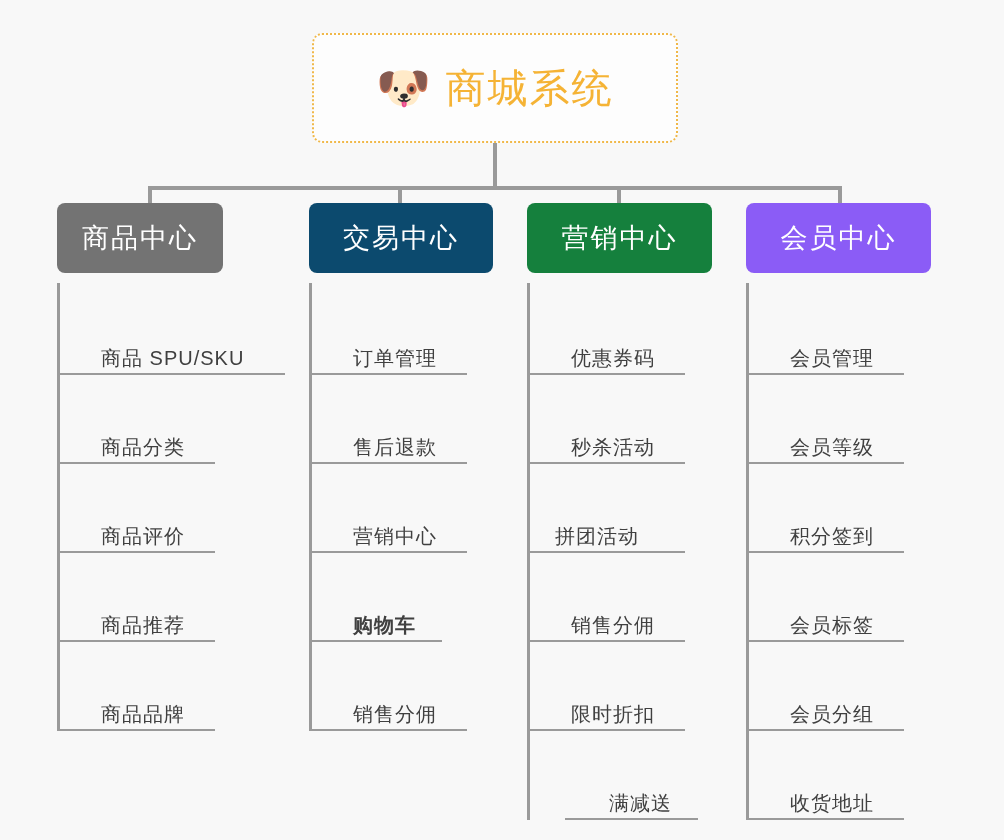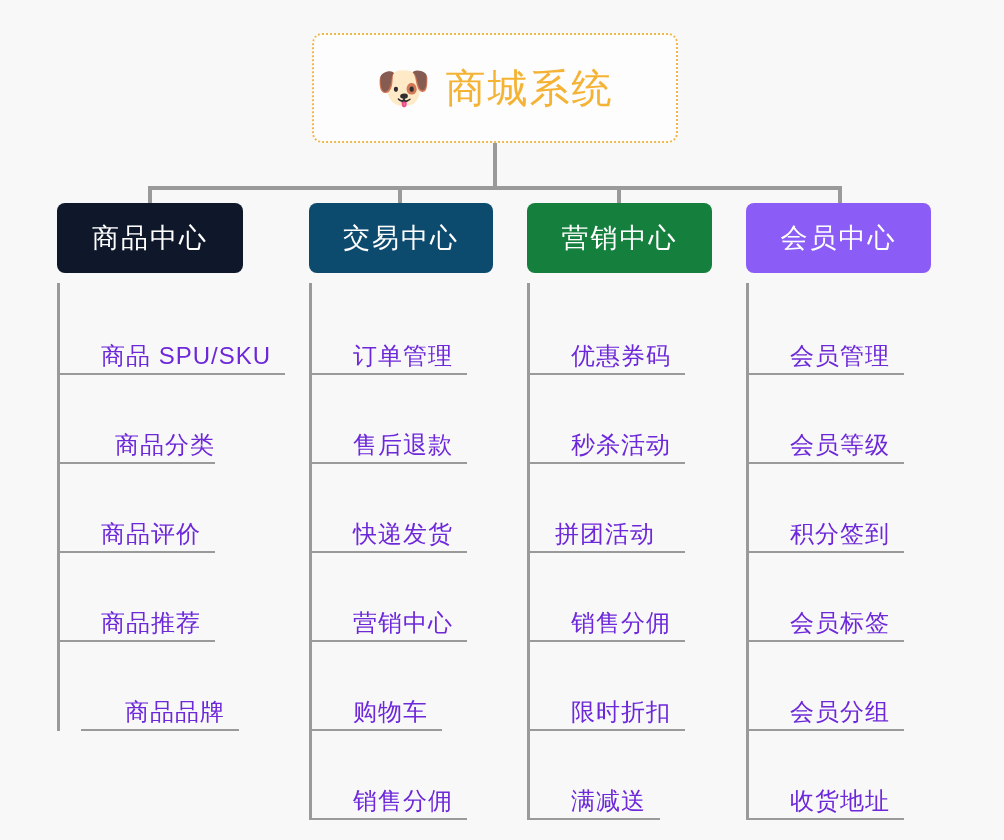--- a/index.html
+++ b/index.html
@@ -68,21 +68,21 @@
     padding-left:44px;
     padding-bottom:6px;
   }
   .leaf::after{
     content:"";
     position:absolute;
     left:0;bottom:0;height:2px;
     background:#9a9a9a;
   }
   .leaf-label{
-    font-size:24px;color:#6d28d9;
+    font-size:20px;color:#404040;
     letter-spacing:1px;
     white-space:nowrap;
     line-height:1.1;
   }
 </style>
 <style>.leaf::after{width:100%;}</style></head>
 <body>
 
 <div id="chart">
 
@@ -92,62 +92,59 @@
   </div>
 
   <div class="conn v-stem" style="left:493px;top:143px;height:45px;"></div>
   <div class="conn h-bus" style="left:148px;top:186px;width:694px;"></div>
   <div class="conn v-stem" style="left:148px;top:186px;height:21px;"></div>
   <div class="conn v-stem" style="left:398px;top:186px;height:21px;"></div>
   <div class="conn v-stem" style="left:617px;top:186px;height:21px;"></div>
   <div class="conn v-stem" style="left:838px;top:186px;height:21px;"></div>
 
   <div class="column" style="left:57px;width:186px;">
-    <div class="cat-box" style="background:#0f172a;width:186px;">
+    <div class="cat-box" style="background:#737373;width:166px;">
       <span class="cat-label">商品中心</span>
     </div>
     <div class="leaf-wrap" style="margin-top:10px;width:225px;">
       <div class="leaf-rail"></div>
       <div class="leaf" style="height: 92px; --u: 228px; width: 228px;">
         <span class="leaf-label">商品 SPU/SKU</span>
       </div>
-      <div class="leaf" style="--u: 158px; width: 158px; justify-content: flex-end;">
+      <div class="leaf" style="--u: 158px; width: 158px;">
         <span class="leaf-label">商品分类</span>
       </div>
       <div class="leaf" style="--u: 158px; width: 158px;">
         <span class="leaf-label">商品评价</span>
       </div>
       <div class="leaf" style="--u: 158px; width: 158px;">
         <span class="leaf-label">商品推荐</span>
       </div>
-      <div class="leaf" style="--u: 158px; width: 158px; margin-left: 24px;">
+      <div class="leaf" style="--u: 158px; width: 158px;">
         <span class="leaf-label">商品品牌</span>
       </div>
     </div>
   </div>
 
   <div class="column" style="left:309px;width:184px;">
     <div class="cat-box" style="background:#0c4a6e;width:184px;">
       <span class="cat-label">交易中心</span>
     </div>
     <div class="leaf-wrap" style="margin-top:10px;width:164px;">
       <div class="leaf-rail"></div>
       <div class="leaf" style="height: 92px; --u: 158px; width: 158px;">
         <span class="leaf-label">订单管理</span>
       </div>
       <div class="leaf" style="--u: 158px; width: 158px;">
         <span class="leaf-label">售后退款</span>
       </div>
       <div class="leaf" style="--u: 158px; width: 158px;">
-        <span class="leaf-label">快递发货</span>
-      </div>
-      <div class="leaf" style="--u: 158px; width: 158px;">
         <span class="leaf-label">营销中心</span>
       </div>
-      <div class="leaf" style="width: 133px; --u: 133px;">
+      <div class="leaf" style="width: 133px; font-weight: bold; --u: 133px;">
         <span class="leaf-label">购物车</span>
       </div>
       <div class="leaf" style="--u: 158px; width: 158px;">
         <span class="leaf-label">销售分佣</span>
       </div>
     </div>
   </div>
 
   <div class="column" style="left:527px;width:185px;">
     <div class="cat-box" style="background:#15803d;width:185px;">
@@ -163,21 +160,21 @@
       </div>
       <div class="leaf" style="--u: 158px; width: 158px; padding-left: 28px;">
         <span class="leaf-label">拼团活动</span>
       </div>
       <div class="leaf" style="--u: 158px; width: 158px;">
         <span class="leaf-label">销售分佣</span>
       </div>
       <div class="leaf" style="--u: 158px; width: 158px;">
         <span class="leaf-label">限时折扣</span>
       </div>
-      <div class="leaf" style="width: 133px; --u: 133px;">
+      <div class="leaf" style="width: 133px; margin-left: 38px; --u: 133px;">
         <span class="leaf-label">满减送</span>
       </div>
     </div>
   </div>
 
   <div class="column" style="left:746px;width:185px;">
     <div class="cat-box" style="background:#8b5cf6;width:185px;">
       <span class="cat-label">会员中心</span>
     </div>
     <div class="leaf-wrap" style="margin-top:10px;width:164px;">

